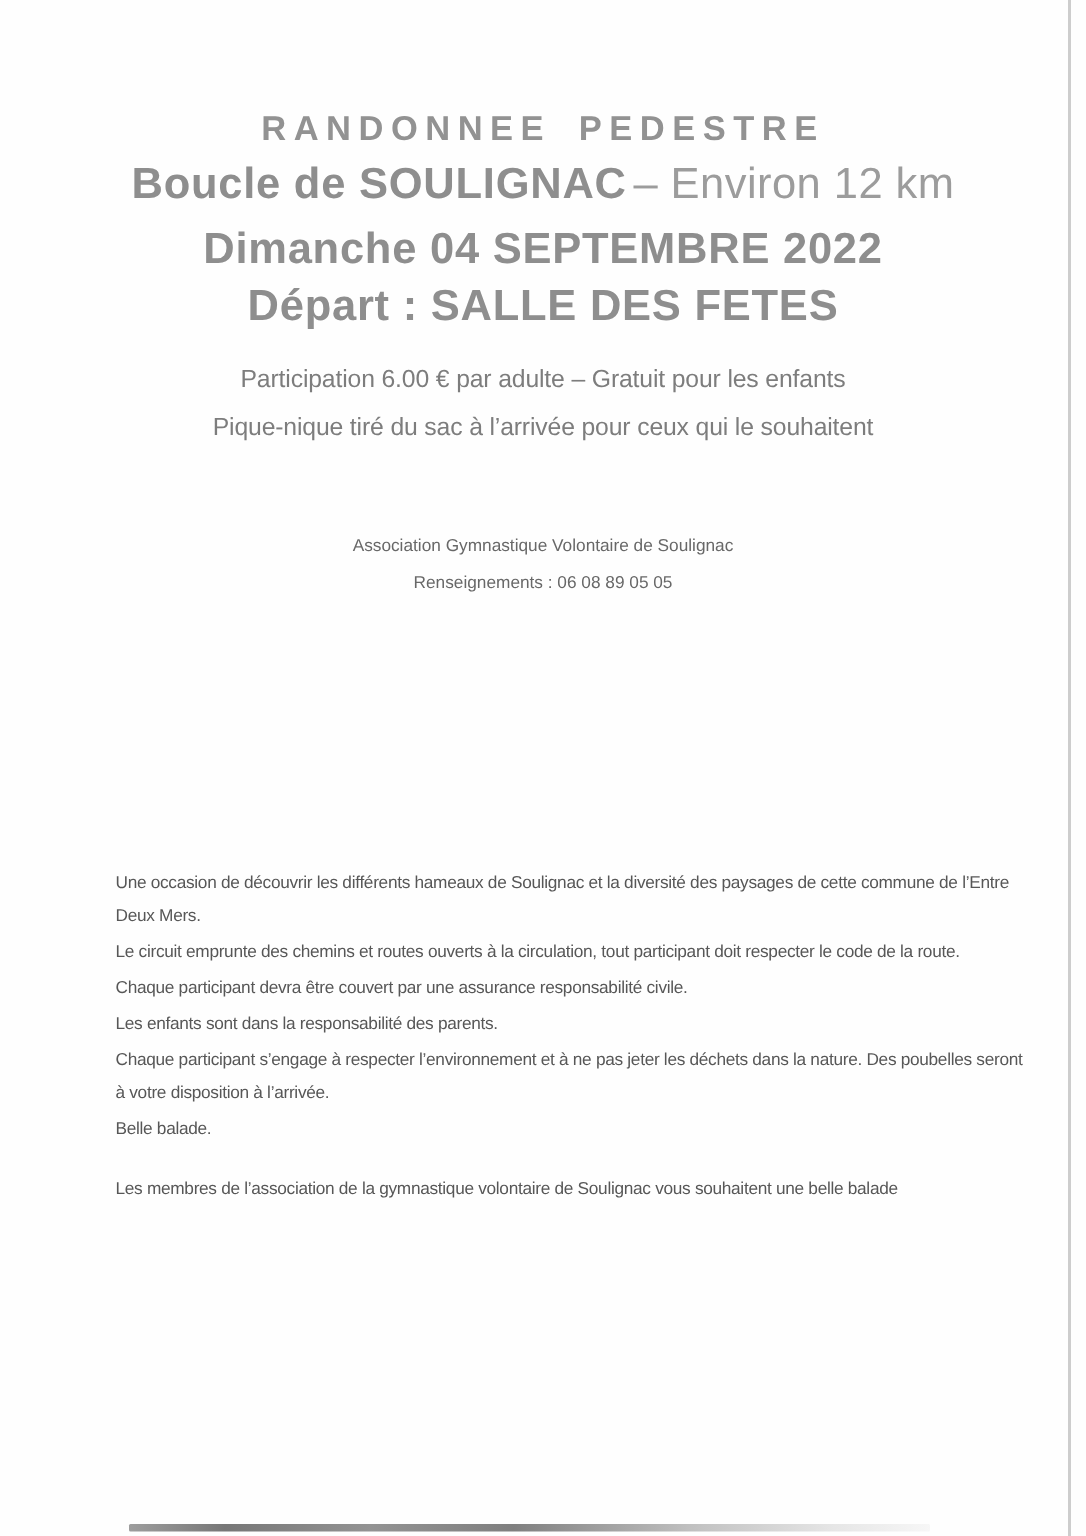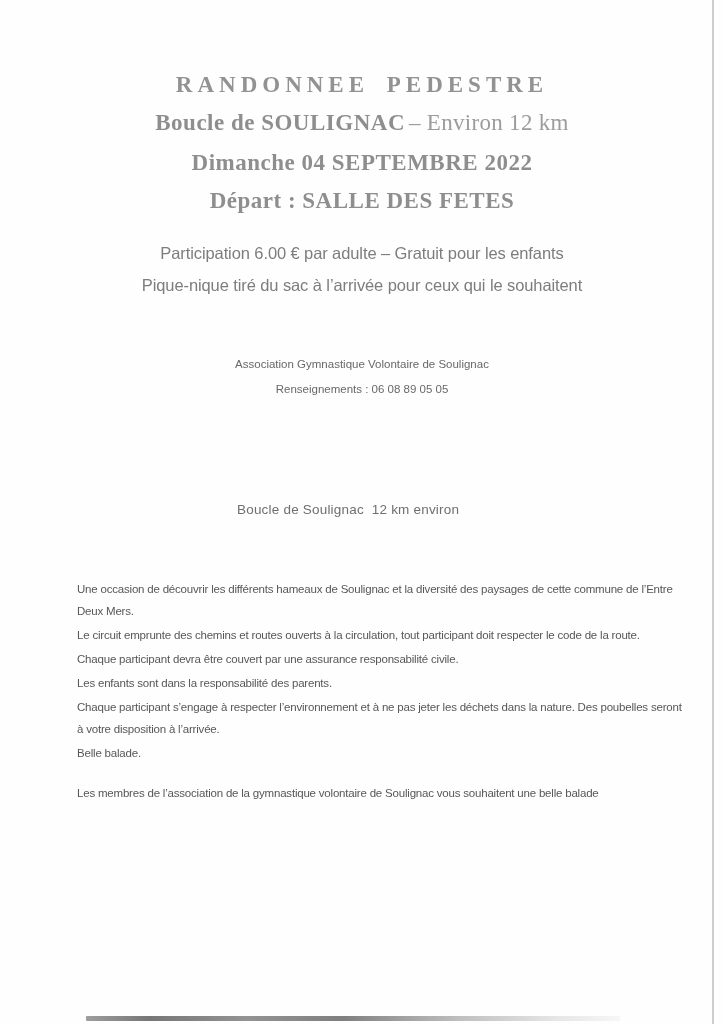--- a/index.html
+++ b/index.html
@@ -24,30 +24,29 @@
   .page{
     position:absolute;inset:0;
     background:var(--page-bg);
   }
   
   .header{
     position:absolute;top:66px;left:0;right:0;
     text-align:center;
     line-height:38px;
     color:var(--title-gray);
-    font-family:Liberation Serif, serif;
   }
   .header .line1{
     font-size:23px;font-weight:700;
     letter-spacing:5px;word-spacing:7px;
     color:#929292;
     text-shadow:0 0 1px rgba(255,255,255,.55);
   }
   .header .line-bold{
-    font-size:23px;font-weight:700;
+    font-size:29px;font-weight:700;
     color:#8e8e8e;
     letter-spacing:.5px;
     text-shadow:0 0 1px rgba(255,255,255,.5);
   }
   .header .line2-rest{
     font-weight:400;color:var(--title-light);
     letter-spacing:.3px;
   }
   
   .details{
@@ -124,21 +123,20 @@
   <div class="details">
     <div>Participation 6.00 € par adulte – Gratuit pour les enfants</div>
     <div>Pique-nique tiré du sac à l’arrivée pour ceux qui le souhaitent</div>
   </div>
 
   <div class="association">
     <div>Association Gymnastique Volontaire de Soulignac</div>
     <div>Renseignements : 06 08 89 05 05</div>
   </div>
 
-  <div class="route-caption">Boucle de Soulignac  12 km environ</div>
 
   <div class="body-text">
     <p>Une occasion de découvrir les différents hameaux de Soulignac et la diversité des paysages de cette commune de l’Entre
 Deux Mers.</p>
     <p>Le circuit emprunte des chemins et routes ouverts à la circulation, tout participant doit respecter le code de la route.</p>
     <p>Chaque participant devra être couvert par une assurance responsabilité civile.</p>
     <p>Les enfants sont dans la responsabilité des parents.</p>
     <p>Chaque participant s’engage à respecter l’environnement et à ne pas jeter les déchets dans la nature. Des poubelles seront
 à votre disposition à l’arrivée.</p>
     <p>Belle balade.</p>

